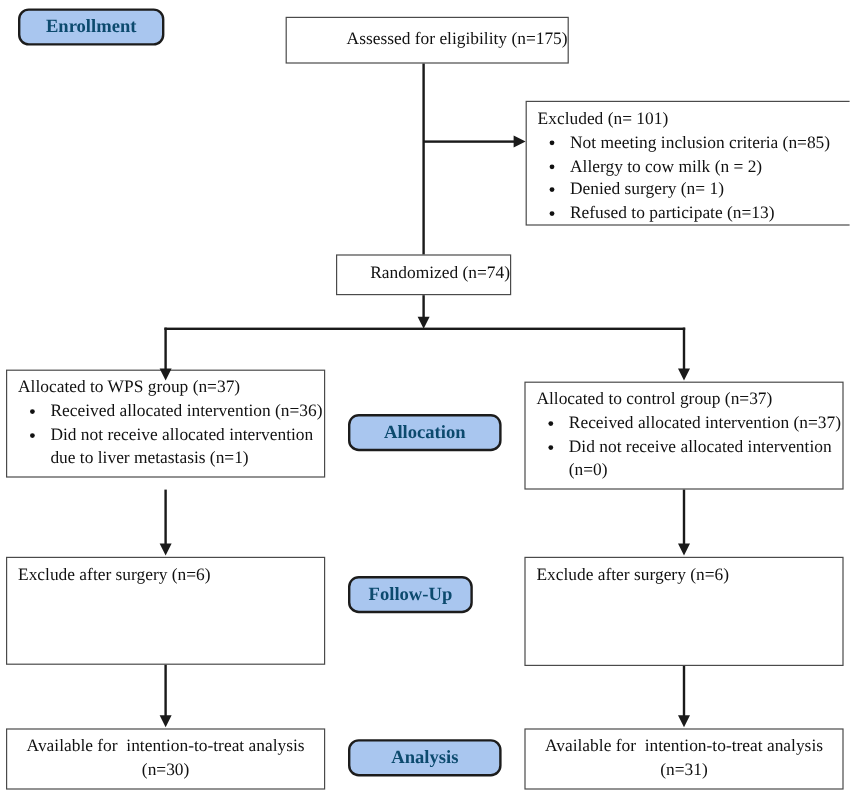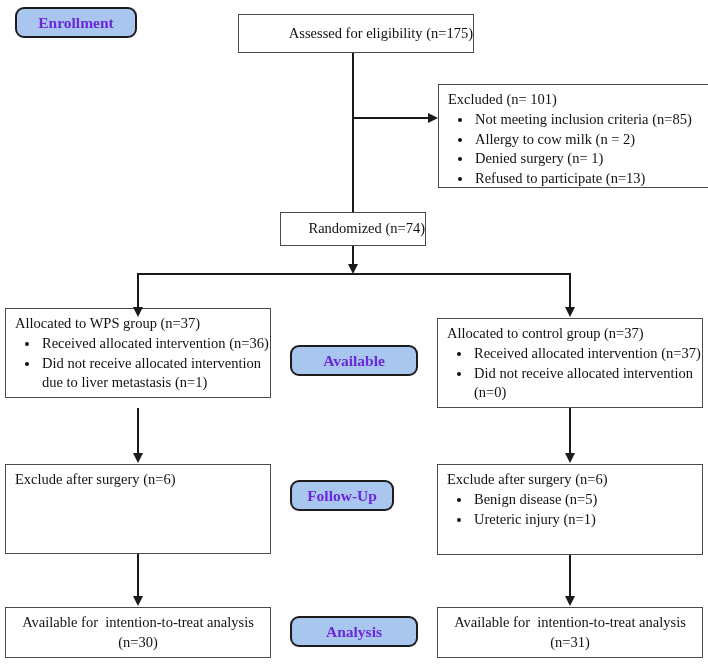--- a/index.html
+++ b/index.html
@@ -14,39 +14,39 @@
   }
   .flowbox.center{display:flex;align-items:center;justify-content:flex-end;text-align:center;}
   .flowbox .title{padding:5px 4px 0 9px;}
   .flowbox ul{margin:1px 0 0 0;padding-left:34px;}
   .flowbox li{padding-left:2px;margin:0;}
   .stacked{display:flex;flex-direction:column;align-items:center;justify-content:center;text-align:center;}
   .stacked .pline{white-space:pre-wrap;}
   .stagebox{
     position:absolute;background:#a9c6ef;border:2px solid #1c1c1c;border-radius:9px;
     display:flex;align-items:center;justify-content:center;
-    font-weight:bold;font-size:15.5px;color:#6d28d9;box-sizing:border-box;
+    font-weight:bold;font-size:15.5px;color:#0c4a6e;box-sizing:border-box;
   }
   .line{position:absolute;background:#1a1a1a;}
   .ah-down{
     position:absolute;width:0;height:0;
     border-left:5.5px solid transparent;border-right:5.5px solid transparent;
     border-top:10px solid #1a1a1a;
   }
   .ah-right{
     position:absolute;width:0;height:0;
     border-top:5.5px solid transparent;border-bottom:5.5px solid transparent;
     border-left:10px solid #1a1a1a;
   }
 </style>
 </head>
 <body>
 
 <div class="stagebox" style="left:15px;top:7px;width:122px;height:31px;">Enrollment</div>
-<div class="stagebox" style="left:290px;top:345px;width:128px;height:31px;">Available</div>
+<div class="stagebox" style="left:290px;top:345px;width:128px;height:31px;">Allocation</div>
 <div class="stagebox" style="left:290px;top:480px;width:104px;height:31px;">Follow-Up</div>
 <div class="stagebox" style="left:290px;top:616px;width:128px;height:31px;">Analysis</div>
 
 <div class="flowbox center" style="left:238px;top:14px;width:236px;height:39px;">
   <span>Assessed for eligibility (n=175)</span>
 </div>
 
 <div class="flowbox" style="left:438px;top:84px;width:307px;height:104px;">
   <div class="title">Excluded (n= 101)</div>
   <ul>
@@ -76,24 +76,20 @@
     <li>Did not receive allocated intervention (n=0)</li>
   </ul>
 </div>
 
 <div class="flowbox" style="left:5px;top:464px;width:266px;height:90px;">
   <div class="title">Exclude after surgery (n=6)</div>
 </div>
 
 <div class="flowbox" style="left:437px;top:464px;width:266px;height:91px;">
   <div class="title">Exclude after surgery (n=6)</div>
-  <ul>
-    <li>Benign disease (n=5)</li>
-    <li>Ureteric injury (n=1)</li>
-  </ul>
 </div>
 
 <div class="flowbox stacked" style="left:5px;top:607px;width:266px;height:51px;">
   <div class="pline">Available for  intention-to-treat analysis</div>
   <div class="pline">(n=30)</div>
 </div>
 
 <div class="flowbox stacked" style="left:437px;top:607px;width:266px;height:51px;">
   <div class="pline">Available for  intention-to-treat analysis</div>
   <div class="pline">(n=31)</div>

